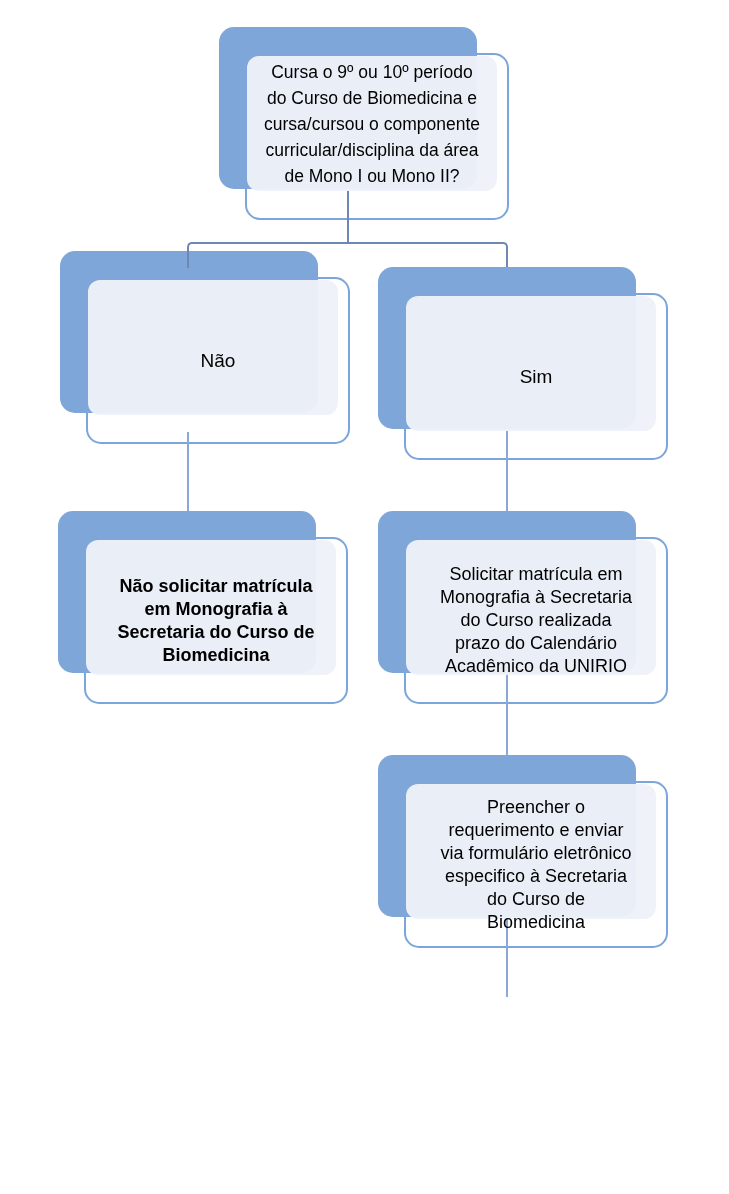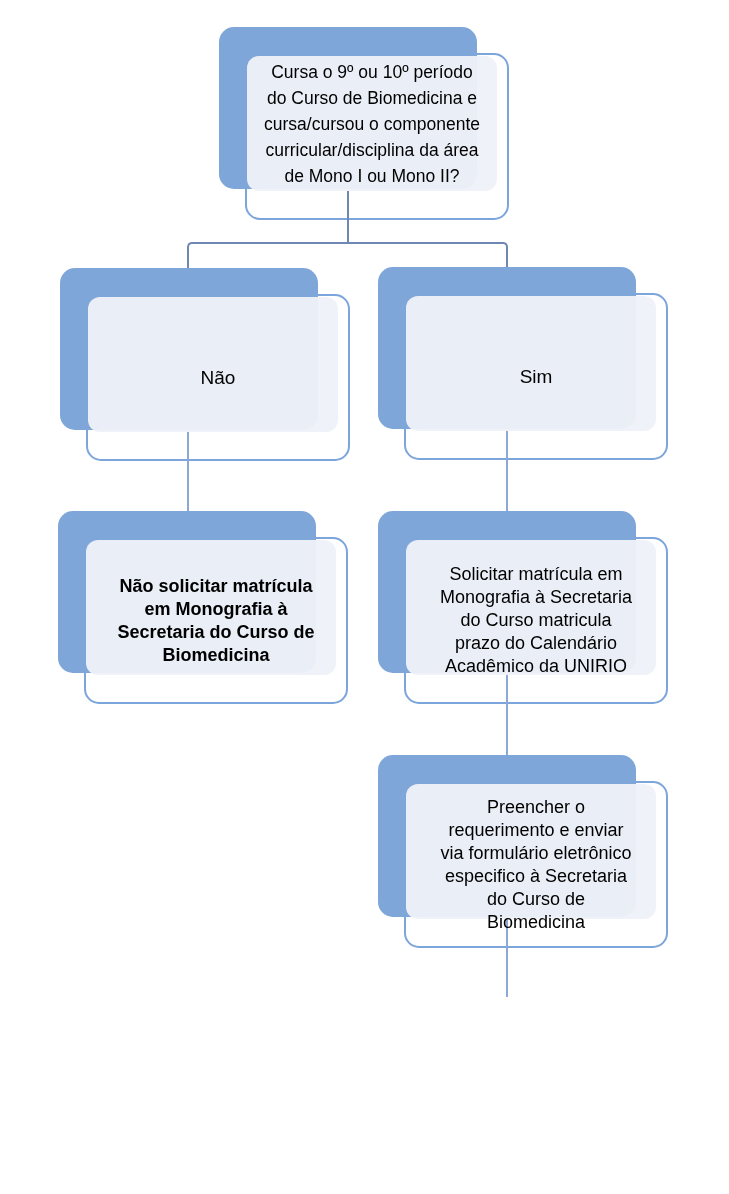--- a/index.html
+++ b/index.html
@@ -44,21 +44,21 @@
     z-index: 5;
     display: flex; align-items: center; justify-content: center;
     text-align: center;
     white-space: pre-line;
     font-size: 18px; line-height: 23px;
     color: #000000;
   }
 
   
   .n1 { left: 219px; top: 27px; }
-  .n2 { left: 60px;  top: 268px; }
+  .n2 { left: 60px;  top: 251px; }
   .n3 { left: 378px; top: 267px; }
   .n4 { left: 58px;  top: 511px; font-weight: bold; }
   .n5 { left: 378px; top: 511px; }
   .n6 { left: 378px; top: 755px; text-decoration: underline; }
   .n7 { left: 378px; top: 997px; }
 
   
   .n1 .txt { left: 28px; top: 29px; width: 250px; height: 135px; font-size: 17.5px; line-height: 26px; }
   .n2 .txt, .n3 .txt { font-size: 19px; }
 
@@ -128,21 +128,21 @@
 Secretaria do Curso de
 Biomedicina</div>
   </div>
 
   <div class="node n5">
     <div class="frame"></div>
     <div class="shadow"></div>
     <div class="panel"></div>
     <div class="txt">Solicitar matrícula em
 Monografia à Secretaria
-do Curso matricula
+do Curso realizada
 prazo do Calendário
 Acadêmico da UNIRIO</div>
   </div>
 
   <div class="node n6">
     <div class="frame"></div>
     <div class="shadow"></div>
     <div class="panel"></div>
     <div class="txt">Preencher o
 requerimento e enviar

